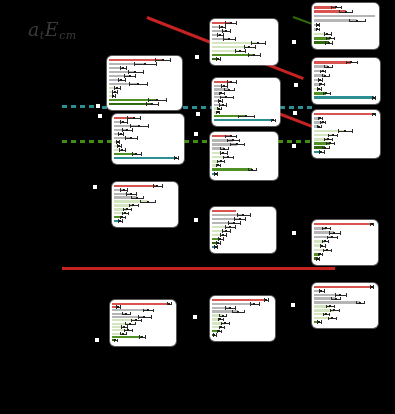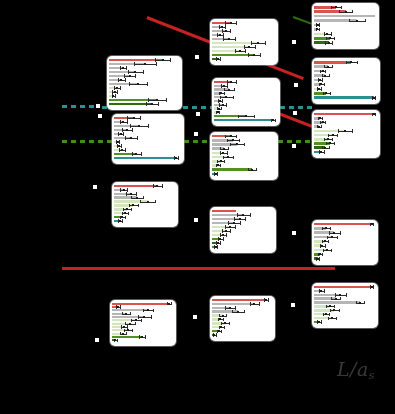--- a/index.html
+++ b/index.html
@@ -66,24 +66,24 @@
   .emark{
     position:absolute;
     width:2px;height:2px;background:#1a1a1a;
   }
 </style>
 </head>
 <body>
 
 <div id="root">
 
+  <div class="axis-label" id="ylab" style="left:28px;top:18px;">
+    <span class="up">a</span><span class="sub">t</span><span class="up">E</span><span class="sub">cm</span>
+  </div>
 
-  <div class="axis-label" id="xlab" style="left:337px;top:358px;">
-    <span class="up">L/a</span><span class="sub">s</span>
-  </div>
 
   <div id="lines-layer">
       <div class="line solid-red" style="background: rgb(198, 34, 34); left: 147px; top: 15.7px; width: 167.502px; height: 2.6px; transform: rotate(21.3568deg);"></div>
       <div class="line solid-red" style="background: rgb(198, 34, 34); left: 263px; top: 105.7px; width: 55.7136px; height: 2.6px; transform: rotate(21.0375deg);"></div>
       <div class="line solid-red" style="background: rgb(198, 34, 34); left: 62px; top: 266.5px; width: 273px; height: 3px; transform: rotate(0deg);"></div>
       <div class="line dashed-teal" style="left: 62px; top: 104.5px; width: 36px; height: 3px; transform: rotate(0deg);"></div>
       <div class="line dashed-teal" style="left: 102px; top: 105.5px; width: 112px; height: 3px; transform: rotate(0deg);"></div>
       <div class="line dashed-teal" style="left: 280px; top: 105.5px; width: 32px; height: 3px; transform: rotate(0deg);"></div>
       <div class="line dashed-green" style="left: 62px; top: 139.5px; width: 50px; height: 3px; transform: rotate(0deg);"></div>
       <div class="line dashed-green" style="left: 184px; top: 139.5px; width: 26px; height: 3px; transform: rotate(0deg);"></div>

